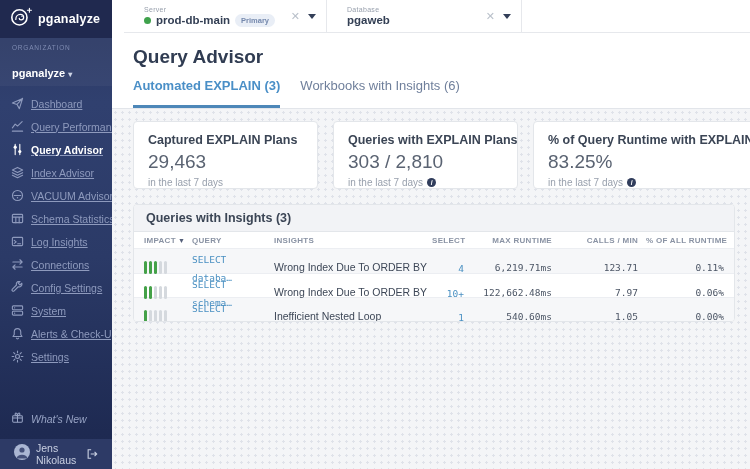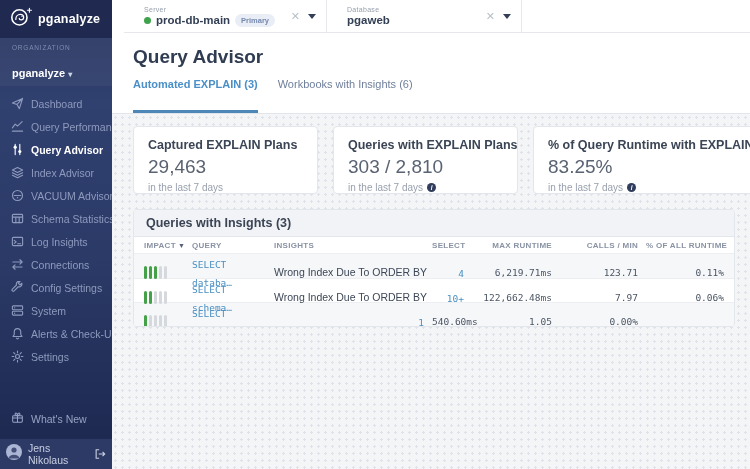--- a/index.html
+++ b/index.html
@@ -9,28 +9,28 @@
 
   
   .sidebar { width:112px; flex:0 0 112px; display:flex; flex-direction:column;
     background:linear-gradient(180deg,#2b3861 0%,#30406f 22%,#2b3a67 55%,#1e2a52 92%,#1d2950 100%); color:#8e9abd; }
   .logo-block { height:38px; background:#20294f; display:flex; align-items:center; padding-left:9px; gap:5px; }
   .brand-text { color:#ffffff; font-size:12.5px; font-weight:700; letter-spacing:.2px; }
   .org-block { padding:6px 0 7px 12px; background:rgba(255,255,255,0.04); }
   .org-label { font-size:6.5px; letter-spacing:.8px; color:#7e8bb1; text-transform:uppercase; }
   .org-name { font-size:11px; font-weight:700; color:#ffffff; margin-top:16px; }
   .org-name .caret { font-size:8px; color:#cdd4e6; }
-  .nav { margin-top:6px; flex:1; display:flex; flex-direction:column; }
+  .nav { margin-top:6px; flex:1; display:flex; flex-direction:column;text-decoration:underline; }
   .nav-item { height:23px; display:flex; align-items:center; gap:7px; padding-left:11px; cursor:pointer;
     font-size:10.5px; color:#8e9abd; white-space:nowrap; }
   .nav-item svg { flex:0 0 13px; }
   .nav-item.active { color:#ffffff; font-weight:700; }
   .whats-new { height:23px; display:flex; align-items:center; gap:7px; padding-left:11px;
-    font-size:10.5px; color:#97a3c4; margin-bottom:9px; cursor:pointer; }
-  .user-row { height:30px; background:#2d3a66; display:flex; align-items:center; padding:0 6px; gap:6px; }
+    font-size:10.5px; color:#97a3c4; margin-bottom:9px; cursor:pointer;font-style:italic; }
+  .user-row { height:30px; background:#2d3a66; display:flex; align-items:center; padding:0 14px; gap:6px; }
   .user-name { font-size:10.5px; color:#c9d0e2; flex:1; }
   .user-row svg.logout { flex:0 0 12px; color:#c9d0e2; }
 
   
   .main { flex:1; display:flex; flex-direction:column; overflow:hidden; background:#fff; }
 
   
   .topbar { height:33px; flex:0 0 33px; background:#fff; display:flex; border-bottom:1px solid #e6e8ec;margin-left:12px; }
   .selector { display:flex; align-items:center; border-right:1px solid #e6e8ec; padding:0 10px 0 20px; }
   .selector.server { width:203px; } .selector.database { width:195px; }
@@ -41,21 +41,21 @@
   .badge { font-size:7.5px; color:#7589ad; background:#e9eef6; border-radius:8px; padding:2px 6px; font-weight:600; }
   .sel-actions { display:flex; align-items:center; gap:8px; }
   .x-icon { color:#b9c0ca; font-size:11px; cursor:pointer; line-height:1; }
   .caret-down { width:0; height:0; border-left:4px solid transparent; border-right:4px solid transparent;
     border-top:5px solid #333f58; cursor:pointer; }
 
   
   .page-header { background:#fff; padding:13px 0 0 21px; position:relative; border-bottom:1px solid #e2e5ea; }
   .page-title { font-size:19px; font-weight:600; color:#303c52; margin-bottom:10px; }
   .tabs { display:flex; gap:20px; }
-  .tab { font-size:11px; padding-bottom:20px; color:#6f7f9b; cursor:pointer; border-bottom:3px solid transparent; }
+  .tab { font-size:13px; padding-bottom:12px; color:#6f7f9b; cursor:pointer; border-bottom:3px solid transparent; }
   .tab.active { color:#4a8fc7; font-weight:600; border-bottom-color:#4d87b8; }
 
   
   .content { flex:1; padding:12px 0 0 21px; overflow:hidden;
     background-color:#f4f5f7;
     background-image:radial-gradient(#dfe2e9 1px, transparent 1.2px);
     background-size:7px 7px; }
 
   
   .cards { display:flex; gap:15px; width:900px; }
@@ -372,20 +372,21 @@
               <div class="cell-left">
                 <span class="impact-bars">
                   <span class="bar on"></span>
                   <span class="bar"></span>
                   <span class="bar"></span>
                   <span class="bar"></span>
                   <span class="bar"></span>
                 </span>
               </div>
               <div class="cell-left"><span class="query-link">SELECT issues…</span></div>
+              <div class="cell-left insight-text">Inefficient Nested Loop</div>
               <div class="cell-right"><span class="samples-link">1</span></div>
               <div class="cell-right mono">540.60ms</div>
               <div class="cell-right mono">1.05</div>
               <div class="cell-right mono">0.00%</div>
             </div>
           </div>
       </div>
 
     </div>
   </div>

